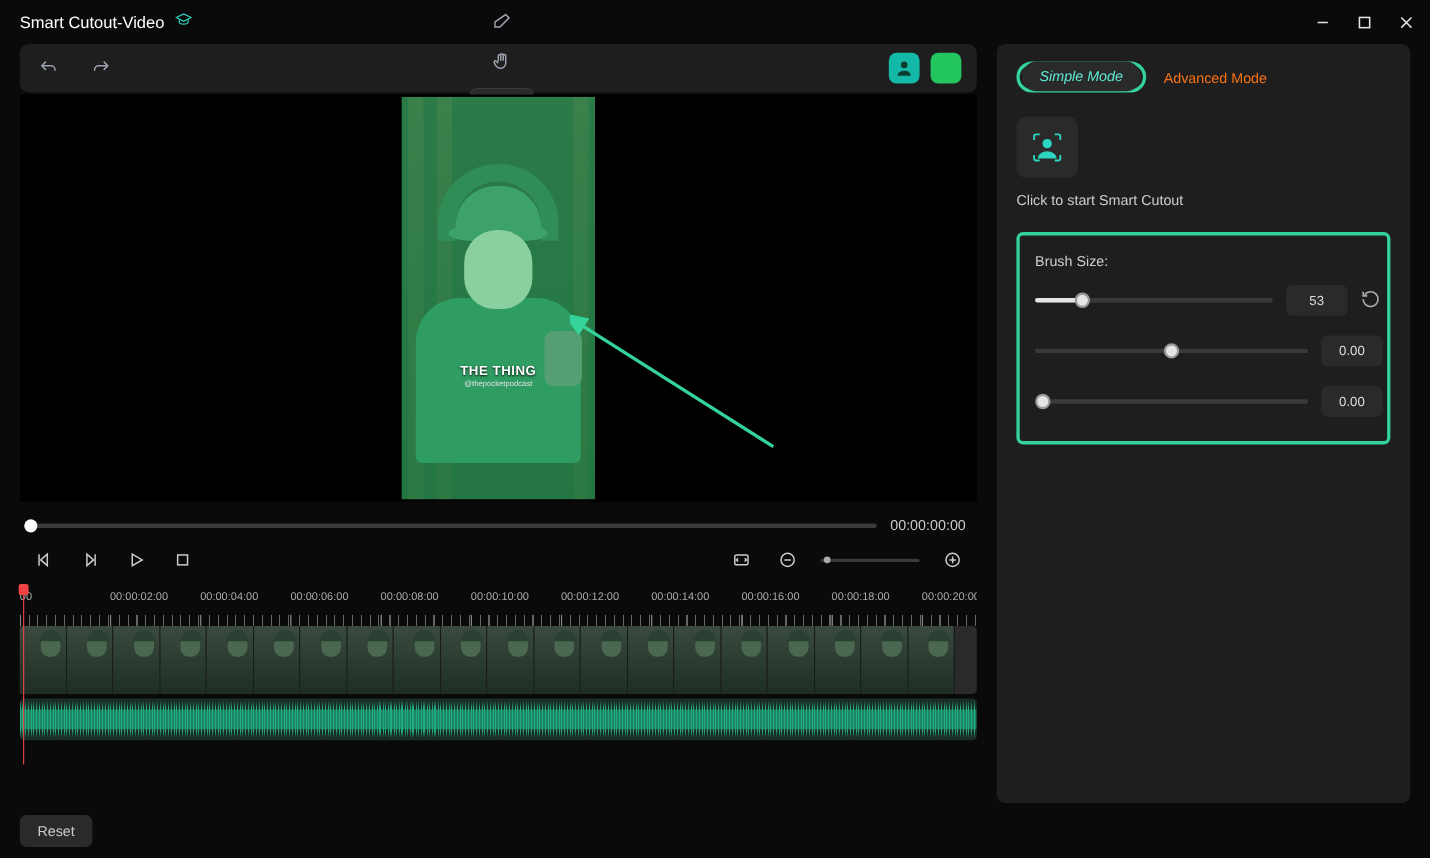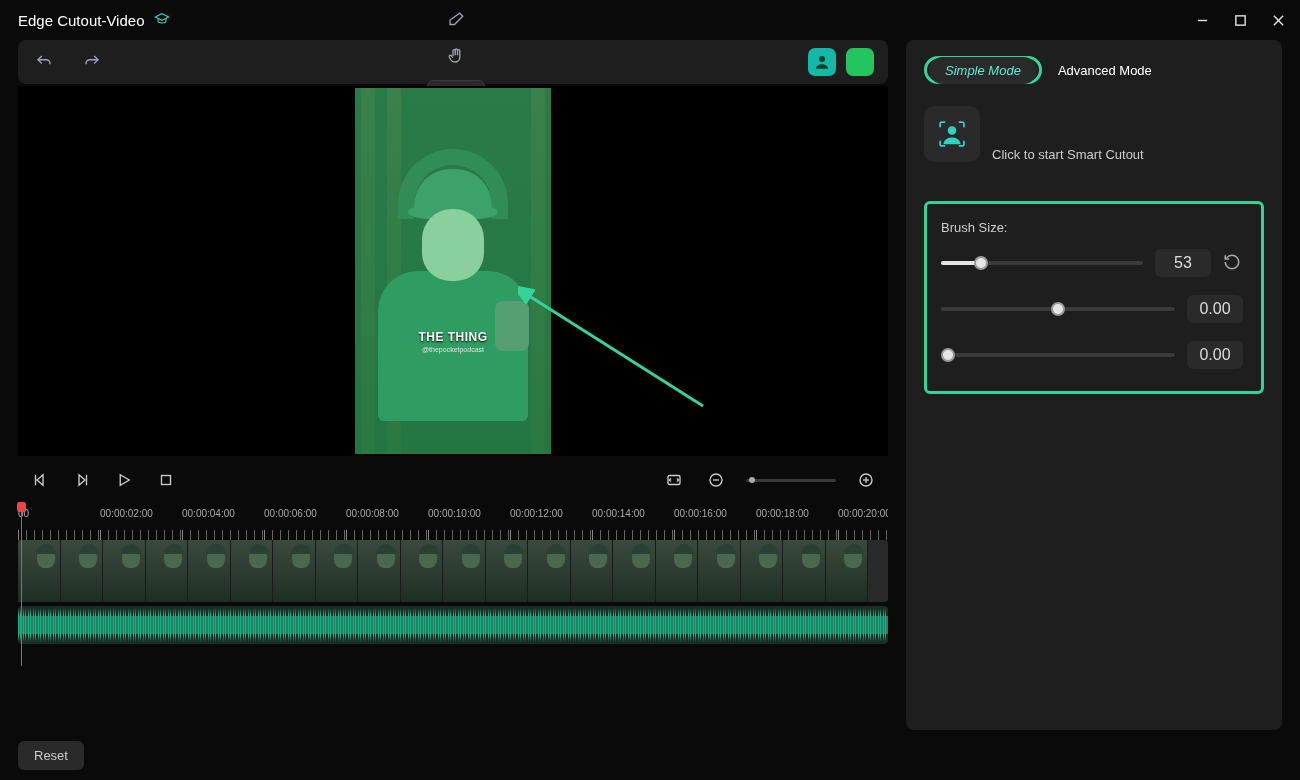--- a/index.html
+++ b/index.html
@@ -24,21 +24,21 @@
 .tool-group-center { display:flex; align-items:center; gap:12px; margin-right:auto;flex-direction:column; }
 .pen-active { background:#0f766e; color:#fff; width:30px; height:30px; border-radius:6px; position:relative; }
 .pen-active::after { content:"+"; position:absolute; top:-2px; right:1px; font-size:9px; color:#5eead4; }
 .zoom-select { background:#2a2a2a; border:1px solid #3a3a3a; color:#ccc; border-radius:6px; height:30px; padding:0 30px 0 12px; font-size:13px; cursor:pointer; position:relative; display:flex; align-items:center; }
 .zoom-select::after { content:""; position:absolute; right:10px; top:12px; border:4px solid transparent; border-top-color:#aaa; }
 .tool-group-right { display:flex; gap:10px; align-items:center; }
 .person-swatch { width:28px; height:28px; border-radius:7px; background:#14b8a6; display:flex; align-items:center; justify-content:center; }
 .green-swatch { width:28px; height:28px; border-radius:7px; background:#22c55e; }
 
 .canvas-area { height:370px; background:#000; display:flex; align-items:center; justify-content:center; position:relative; margin-top:2px; }
-.video-frame { width:196px; height:366px; background:linear-gradient(#1a1a1a,#111); position:relative; overflow:hidden; }
+.video-frame { width:176px; height:366px; background:linear-gradient(#1a1a1a,#111); position:relative; overflow:hidden; }
 .wall-stripe { position:absolute; top:0; bottom:0; width:14px; background:linear-gradient(#2a241e,#1a1612); }
 .wall-stripe.s1 { left:6px; } .wall-stripe.s2 { left:32px; } .wall-stripe.s3 { right:6px; }
 .green-overlay { position:absolute; inset:0; background:rgba(34,197,94,0.55); mix-blend-mode:screen; }
 .subject { position:absolute; left:50%; top:50%; transform:translate(-50%,-50%); width:140px; height:260px; }
 .headphone { position:absolute; top:8px; left:50%; transform:translateX(-50%); width:110px; height:70px; border:16px solid #1f3a2a; border-bottom:none; border-radius:60px 60px 0 0; }
 .cap { position:absolute; top:28px; left:50%; transform:translateX(-50%); width:78px; height:44px; background:#2d5e42; border-radius:40px 40px 8px 8px; }
 .cap-brim { position:absolute; top:64px; left:50%; transform:translateX(-50%); width:90px; height:14px; background:#2d5e42; border-radius:50%/100%; }
 .face { position:absolute; top:68px; left:50%; transform:translateX(-50%); width:62px; height:72px; background:#7fae85; border-radius:30px 30px 28px 28px; }
 .torso { position:absolute; top:130px; left:50%; transform:translateX(-50%); width:150px; height:150px; background:#1e5538; border-radius:40px 40px 6px 6px; }
 .mic { position:absolute; right:-6px; top:160px; width:34px; height:50px; background:#485851; border-radius:8px; }
@@ -83,52 +83,52 @@
     #22b38a 0px,#22b38a 1px,transparent 1px,transparent 2px,
     #22b38a 2px,#22b38a 3px,transparent 3px,transparent 5px);
   -webkit-mask-image:linear-gradient(to bottom,transparent 0%,#000 20%,#000 80%,transparent 100%);
 }
 .audio-wave::before { content:""; position:absolute; inset:8px 0; background:#1fa97f; opacity:0.7; }
 
 .right-panel { flex:1; background:#1e1e1e; border-radius:8px; padding:16px 18px; display:flex; flex-direction:column; }
 .mode-tabs { display:flex; gap:10px; align-items:center; }
 .mode-pill { background:#2a2a2a; border-radius:16px; padding:6px 16px; font-size:13px; color:#5eead4; cursor:pointer;font-style:italic; }
 .mode-pill-wrap-active { border:3px solid #34d399; border-radius:18px; padding:2px; }
-.mode-link { font-size:13px; color:#ffffff; cursor:pointer; margin-left:6px; }
-
-.cutout-launch { display:flex; flex-direction:row; align-items:flex-end; gap:12px; margin:22px 0 39px; }
+.mode-link { font-size:13px; color:#f97316; cursor:pointer; margin-left:6px; }
+
+.cutout-launch { display:flex; flex-direction:column; align-items:flex-start; gap:12px; margin:22px 0 22px; }
 .cutout-icon-box { width:56px; height:56px; border-radius:10px; background:#2a2a2a; display:flex; align-items:center; justify-content:center; cursor:pointer; }
 .cutout-icon-box svg { width:34px; height:34px; }
 .cutout-text { font-size:13px; color:#ccc; }
 
-.controls-box { border:3px solid #34d399; border-radius:6px; padding:16px 18px 22px 14px; }
+.controls-box { border:3px solid #34d399; border-radius:6px; padding:16px 4px 22px 14px; }
 .ctrl-group { margin-bottom:18px; }
 .ctrl-group:last-child { margin-bottom:0; }
 .ctrl-label { font-size:13px; color:#ccc; margin-bottom:14px; }
 .ctrl-row { display:flex; align-items:center; gap:12px; }
 .slider { flex:1; height:4px; background:#3a3a3a; border-radius:2px; position:relative; cursor:pointer; }
 .slider-fill { position:absolute; left:0; top:0; bottom:0; background:#e5e5e5; border-radius:2px; }
 .slider-thumb { position:absolute; top:50%; transform:translate(-50%,-50%); width:14px; height:14px; background:#e5e5e5; border-radius:50%; border:2px solid #999; }
-.ctrl-value { width:56px; height:28px; background:#2a2a2a; border-radius:6px; display:flex; align-items:center; justify-content:center; font-size:16px; color:#ddd; }
+.ctrl-value { width:56px; height:28px; background:#2a2a2a; border-radius:6px; display:flex; align-items:center; justify-content:center; font-size:12px; color:#ddd; }
 .reset-icon { width:20px; height:20px; cursor:pointer; color:#aaa; }
 .reset-icon svg { width:18px; height:18px; stroke:currentColor; fill:none; stroke-width:2; }
 
 .footer { position:absolute; bottom:10px; left:18px; right:18px; display:flex; align-items:center; }
 .reset-btn { background:#2a2a2a; color:#ccc; border:none; border-radius:6px; padding:7px 16px; font-size:13px; cursor:pointer; }
 .footer-right { margin-left:auto; display:flex; gap:10px; align-items:center; }
 .save-wrap { border:3px solid #34d399; border-radius:8px; padding:2px; }
 .save-btn { background:#22b38a; color:#fff; border:none; border-radius:6px; padding:7px 22px; font-size:13px; cursor:pointer; }
 .cancel-btn { background:transparent; color:#ccc; border:none; padding:7px 14px; font-size:13px; cursor:pointer; }
 </style>
 </head>
 <body>
 
 <div class="titlebar">
   <div class="titlebar-left">
-    <span class="title-text">Edge Cutout-Video</span>
+    <span class="title-text">Smart Cutout-Video</span>
     <span class="grad-icon">
       <svg viewBox="0 0 24 24" width="16" height="16">
           <path d="M2 9l10-5 10 5-10 5L2 9z" fill="none" stroke="#2dd4bf" stroke-width="1.6"></path>
           <path d="M6 11v4c0 1.5 2.7 3 6 3s6-1.5 6-3v-4" fill="none" stroke="#2dd4bf" stroke-width="1.6"></path>
         </svg>
     </span>
   </div>
   <div class="win-controls">
     <span class="win-btn">
         <svg viewBox="0 0 14 14">
@@ -227,20 +227,26 @@
             <defs>
               <marker id="ah" markerWidth="10" markerHeight="10" refX="2" refY="3" orient="auto">
                 <path d="M0,0 L0,6 L8,3 z" fill="#34d399"></path>
               </marker>
             </defs>
             <line x1="185" y1="120" x2="8" y2="8" stroke="#34d399" stroke-width="3" marker-end="url(#ah)"></line>
           </svg>
       </div>
     </div>
 
+    <div class="scrubber-row">
+      <div class="scrub-track">
+          <div class="scrub-thumb"></div>
+        </div>
+      <span class="timecode">00:00:00:00</span>
+    </div>
 
     <div class="playback-row">
       <span class="icon-btn">
           <svg viewBox="0 0 24 24">
             <path d="M16 5l-8 7 8 7V5z"></path>
             <line x1="6" y1="5" x2="6" y2="19"></line>
           </svg>
         </span>
       <span class="icon-btn">
           <svg viewBox="0 0 24 24">

